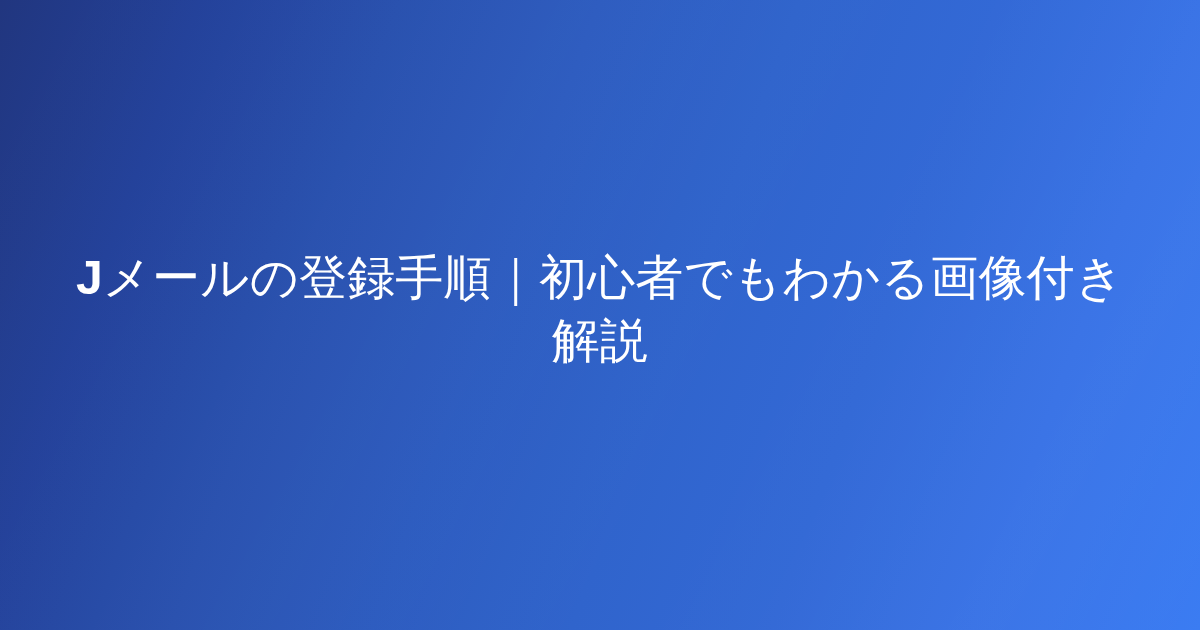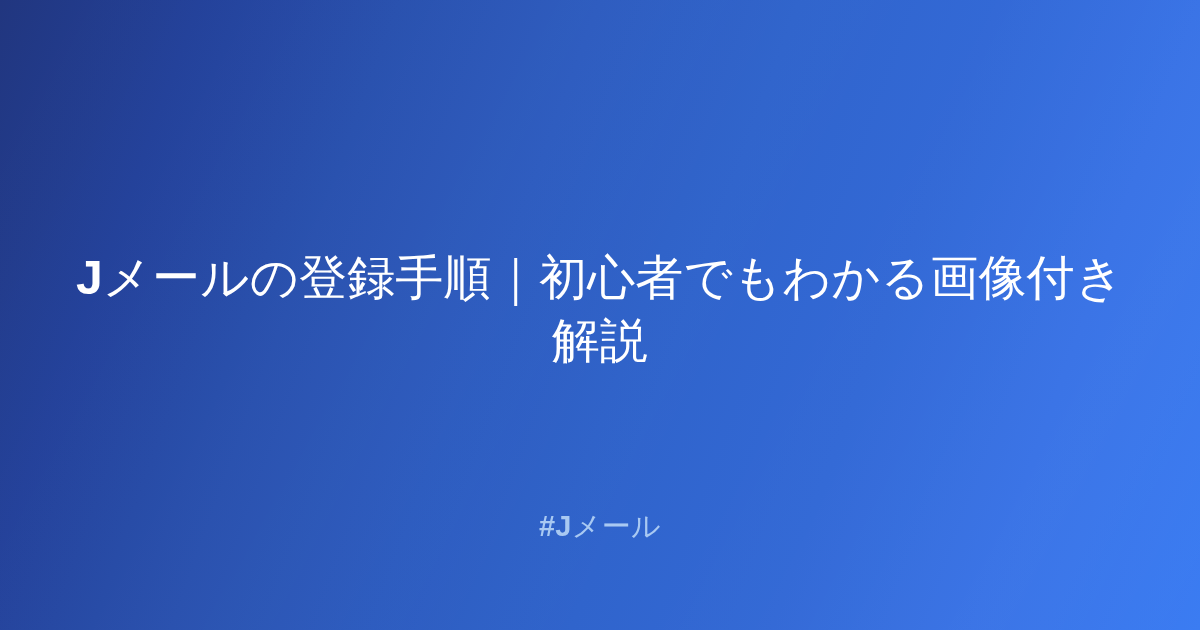--- a/index.html
+++ b/index.html
@@ -109,17 +109,14 @@
 <body>
 
 <div class="ogp-card">
 
   <div class="gradient-sheen"></div>
 
   <div class="title-block">
     <h1 class="ogp-title"><span class="latin">J</span><span>メールの登録手順｜初心者でもわかる画像付き解説</span></h1>
   </div>
 
-  <div class="tag-block">
-    <span class="ogp-tag"><span class="latin">#J</span><span>メール</span></span>
-  </div>
 
 </div>
 
 </body></html>

